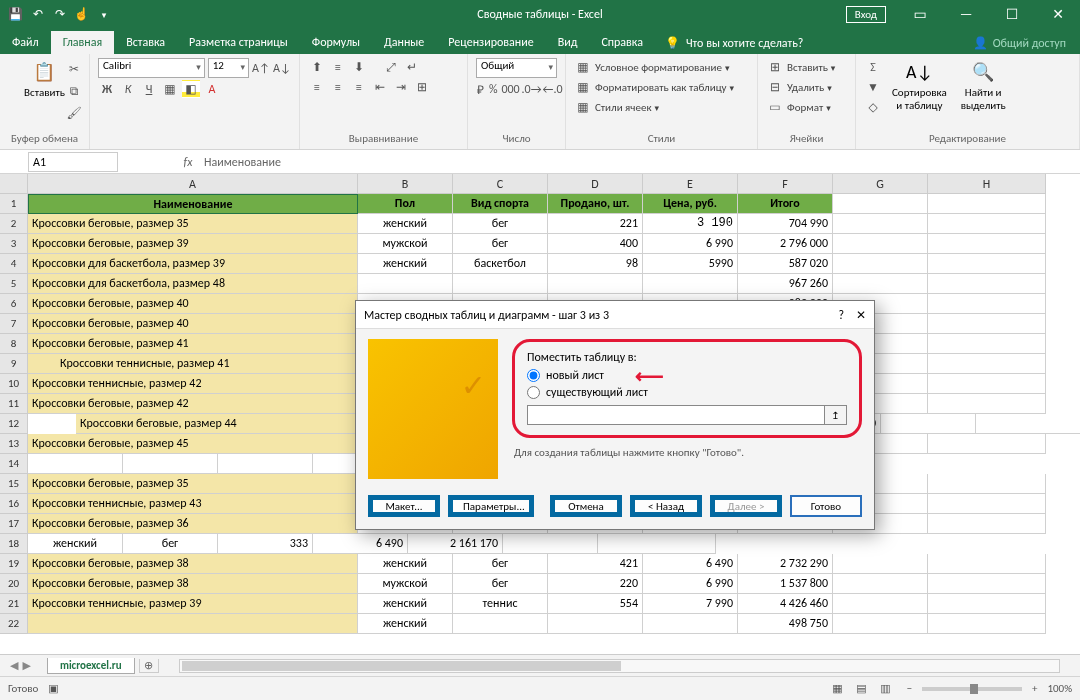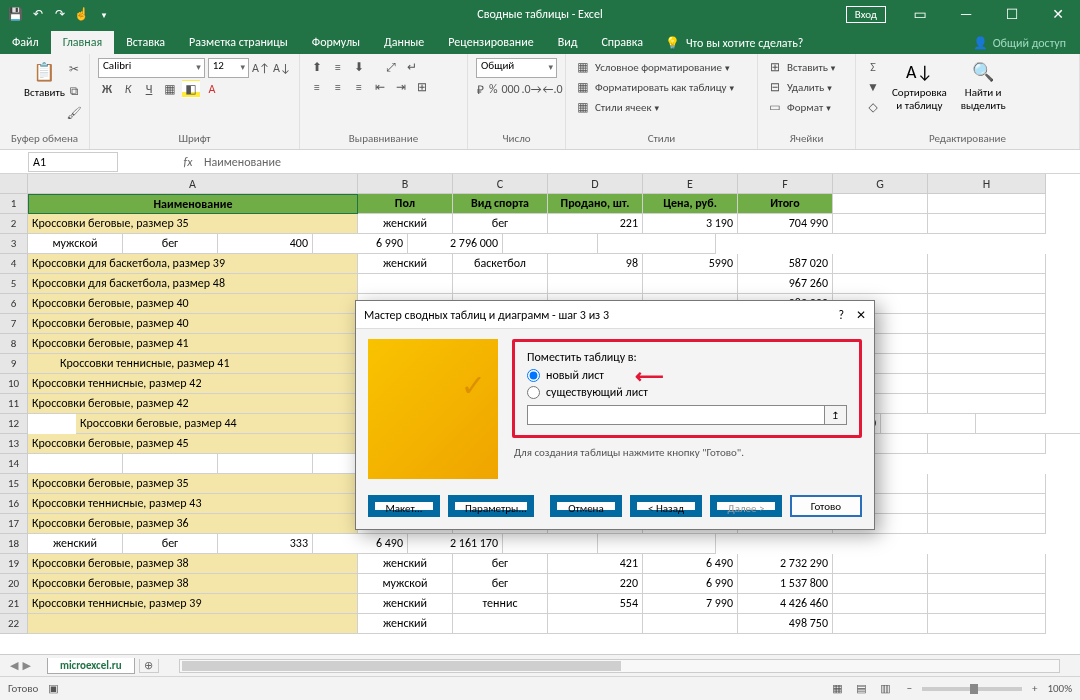--- a/index.html
+++ b/index.html
@@ -51,31 +51,31 @@
 .tr { text-align:right; font-variant-numeric:tabular-nums; }
 .tc { text-align:center; }
 
 .dialog { position:absolute; left:355px; top:300px; width:520px; background:#f4f4f4; border:1px solid #777; box-shadow:5px 5px 18px rgba(0,0,0,.35); }
 .dlg-title { height:28px; display:flex; align-items:center; padding:0 8px; font-size:12px; background:#fff; border-bottom:1px solid #ddd; }
 .dlg-title .sp { margin-left:auto; display:flex; gap:12px; }
 .dlg-body { display:flex; padding:10px 12px 8px; gap:14px; }
 .wiz-img { width:130px; height:140px; background:linear-gradient(135deg,#F9C300,#EFA500); position:relative; }
 .wiz-img::after { content:"✓"; position:absolute; right:12px; top:28px; font-size:30px; color:rgba(180,80,0,.35); }
 .dlg-right { flex:1; }
-.bubble { border:3px solid #E31836; border-radius:2px; padding:8px 12px 10px; margin-bottom:8px; position:relative; }
+.bubble { border:3px solid #E31836; border-radius:18px; padding:8px 12px 10px; margin-bottom:8px; position:relative; }
 .arrow { position:absolute; left:120px; top:22px; color:#E31836; font-size:20px; font-weight:bold; }
 .radio { display:flex; align-items:center; gap:6px; font-size:12px; margin:3px 0; }
 .radio input { margin:0; }
 .pathbox { display:flex; margin-top:6px; }
 .pathbox input { flex:1; height:20px; border:1px solid #888; background:#fff; }
 .pathbox button { width:22px; height:20px; border:1px solid #888; border-left:none; background:#f4f4f4; font-size:10px; }
 .hint { font-size:11px; color:#555; padding:0 2px; }
 .dlg-btns { display:flex; gap:8px; padding:8px 12px 12px; }
 .dlg-btns .sp { flex:1; }
-.dbtn { min-width:72px; height:22px; border:7px solid #0369a1; background:#fdfdfd; font-size:11px; padding:0 10px; }
+.dbtn { min-width:72px; height:22px; border:5px solid #0369a1; background:#fdfdfd; font-size:11px; padding:0 10px; }
 .dbtn.primary { border:2px solid #2a6fbb; }
 .dbtn.dis { color:#999; }
 
 .tabs-btm { position:absolute; left:0; bottom:24px; right:0; height:22px; background:#f3f3f3; border-top:1px solid #ccc; display:flex; align-items:center; font-size:11px; }
 .sheet-nav { display:flex; gap:4px; padding:0 10px; color:#888; }
 .sheet-tab { border:1px solid #aaa; border-top:none; background:#fff; padding:1px 12px; color:#217346; font-weight:600; margin-left:6px; }
 .sheet-add { width:20px; text-align:center; color:#666; border:1px solid #ccc; border-top:none; margin-left:4px; }
 .hscroll-prox { flex:1; margin:0 20px; height:14px; border:1px solid #ccc; background:#f8f8f8; position:relative; }
 .hscroll-prox::after { content:""; position:absolute; left:2px; top:1px; width:50%; height:10px; background:#cfcfcf; }
 
@@ -148,21 +148,20 @@
         <span class="sm">A↓</span>
       </div>
     <div class="row">
         <span class="sm" style="font-weight:bold">Ж</span>
         <span class="sm" style="font-style:italic">К</span>
         <span class="sm" style="text-decoration:underline">Ч</span>
         <span class="sm">▦</span>
         <span class="sm" style="background:linear-gradient(#fff 70%,#ffeb3b 70%)">◧</span>
         <span class="sm" style="color:#d32f2f">A</span>
       </div>
-    <div class="group-label">Шрифт</div>
   </div>
   <div class="group" style="width:168px">
     <div class="row">
         <span class="sm">⬆</span>
         <span class="sm">≡</span>
         <span class="sm">⬇</span>
         <span style="width:8px"></span>
         <span class="sm">⤢</span>
         <span class="sm">↵</span>
       </div>
@@ -298,26 +297,27 @@
         <div class="cell hdr" style="width: 95px;">Цена, руб.</div>
         <div class="cell hdr" style="width: 95px;">Итого</div>
         <div class="cell " style="width: 95px;"></div>
         <div class="cell " style="width: 118px;"></div>
       </div>
       <div class="crow">
         <div class="cell colA" style="width: 330px;">Кроссовки беговые, размер 35</div>
         <div class="cell tc" style="width: 95px;">женский</div>
         <div class="cell tc" style="width: 95px;">бег</div>
         <div class="cell tr" style="width: 95px;">221</div>
-        <div class="cell tr" style="width: 95px;">3 190</div>
+        <div class="cell tr" style="width: 95px; font-family: Liberation Mono, monospace;">3 190</div>
         <div class="cell tr" style="width: 95px;">704 990</div>
         <div class="cell" style="width: 95px;"></div>
         <div class="cell" style="width: 118px;"></div>
       </div>
       <div class="crow">
+        <div class="cell colA" style="width: 330px;">Кроссовки беговые, размер 39</div>
         <div class="cell tc" style="width: 95px;">мужской</div>
         <div class="cell tc" style="width: 95px;">бег</div>
         <div class="cell tr" style="width: 95px;">400</div>
         <div class="cell tr" style="width: 95px;">6 990</div>
         <div class="cell tr" style="width: 95px;">2 796 000</div>
         <div class="cell" style="width: 95px;"></div>
         <div class="cell" style="width: 118px;"></div>
       </div>
       <div class="crow">
         <div class="cell colA" style="width: 330px;">Кроссовки для баскетбола, размер 39</div>

